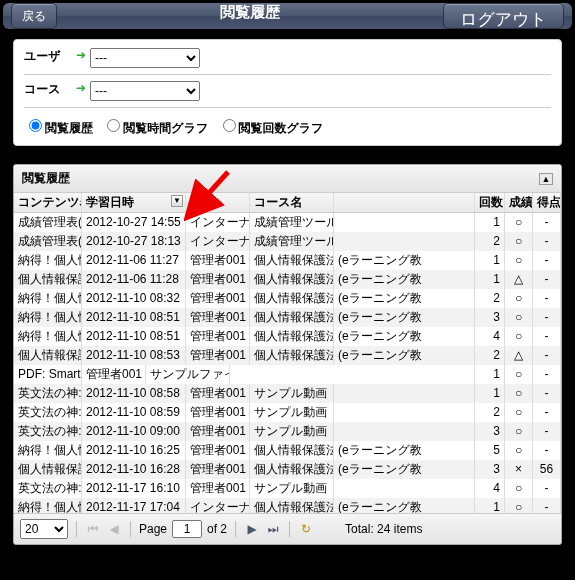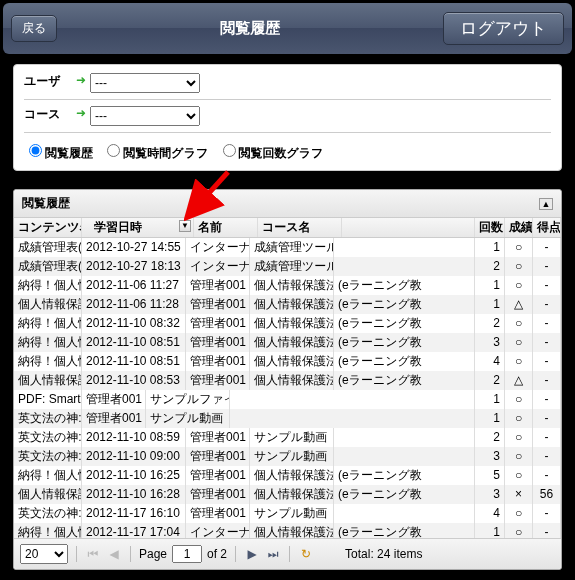--- a/index.html
+++ b/index.html
@@ -1,18 +1,18 @@
 <!DOCTYPE html>
 <html><head>
 <meta charset="utf-8">
 <style>
 * { box-sizing: border-box; }
 body { margin: 0; font-family: "MS PGothic", "Hiragino Kaku Gothic Pro", Arial, sans-serif; font-size: 12px; background: #000; }
 .outer { width: 575px; height: 580px; background: #000; padding: 3px; position: relative; }
-.header-bar { background: linear-gradient(#616e84 0%, #4a566f 50%, #3c4761 50%, #4a566f 100%); border-radius: 6px; height: 51px; display: flex; align-items: center; justify-content: space-between; padding: 0 8px; color: #fff; font-weight: bold; }
+.header-bar { background: linear-gradient(#616e84 0%, #4a566f 50%, #3c4761 50%, #4a566f 100%); border-radius: 6px; height: 26px; display: flex; justify-content: space-between; padding: 0 8px; color: #fff; font-weight: bold; }
 .back-btn { background: linear-gradient(#6a788f, #46526b); border: 1px solid #2a3242; border-radius: 5px; color: #fff; padding: 4px 10px; font-size: 12px; cursor: pointer; box-shadow: inset 0 1px rgba(255,255,255,0.3); }
 .logout-btn { background: linear-gradient(#6a788f, #46526b); border: 1px solid #2a3242; border-radius: 5px; color: #fff; padding: 4px 16px; font-size: 17px; cursor: pointer; box-shadow: inset 0 1px rgba(255,255,255,0.3); }
 .header-title { font-size: 15px; }
 .black-frame { background: #000; padding: 10px; }
 .filter-box { background: #fff; border: 1px solid #ccc; border-radius: 4px; padding: 8px 10px; }
 .filter-row { display: flex; align-items: flex-start; margin-bottom: 4px; }
 .filter-label { font-weight: bold; width: 48px; }
 .green-arrow { color: #3a3; font-size: 12px; margin: 0 4px; }
 .filter-select { width: 110px; height: 20px; font-size: 12px; }
 .hr { border: none; border-top: 1px solid #ccc; margin: 6px 0; }
@@ -25,21 +25,21 @@
 .grid-head { background: linear-gradient(#f7f7f7,#e8e8e8); border-bottom: 1px solid #ccc; font-weight: bold; }
 .cell { border-right: 1px solid #ddd; padding: 3px 4px; overflow: hidden; white-space: nowrap; text-overflow: clip; height: 19px; line-height: 13px; }
 .c-content { width: 68px; }
 .c-date { width: 104px; }
 .c-username { width: 64px; }
 .c-course { width: 84px; }
 .c-subtitle { flex: 1; }
 .c-count { width: 30px; text-align: right; }
 .c-result { width: 28px; text-align: center; }
 .c-score { width: 28px; text-align: center; }
-.grid-head .c-date { position: relative; margin-left: 8px; }
+.grid-head .c-date { position: relative; }
 .sort-arrow { position: absolute; right: 2px; top: 2px; width: 12px; height: 12px; background: linear-gradient(#fff,#ddd); border: 1px solid #999; font-size: 8px; text-align: center; line-height: 10px; cursor: pointer; }
 .grid-body { max-height: 300px; overflow: hidden; }
 .grid-row.alt { background: #f2f2f2; }
 .pager { background: linear-gradient(#f5f5f5,#e4e4e4); border-top: 1px solid #ccc; border-radius: 0 0 3px 3px; padding: 5px 6px; display: flex; align-items: center; gap: 5px; }
 .pg-select { width: 48px; height: 20px; font-size: 12px; }
 .pg-sep { border-left: 1px solid #bbb; height: 16px; margin: 0 3px; }
 .pg-btn { width: 16px; height: 16px; display: inline-flex; align-items: center; justify-content: center; color: #4a566f; font-size: 12px; cursor: pointer; }
 .pg-btn.disabled { color: #bbb; cursor: default; }
 .pg-input { width: 30px; height: 18px; font-size: 12px; text-align: center; }
 .pg-refresh { color: #c80; }
@@ -177,20 +177,21 @@
             <div class="cell c-content">PDF: SmartBr</div>
             <div class="cell c-username">管理者001</div>
             <div class="cell c-course">サンプルファイル</div>
             <div class="cell c-subtitle"></div>
             <div class="cell c-count">1</div>
             <div class="cell c-result">○</div>
             <div class="cell c-score">-</div>
           </div>
           <div class="grid-row alt">
             <div class="cell c-content">英文法の神: 入</div>
+            <div class="cell c-date">2012-11-10 08:58</div>
             <div class="cell c-username">管理者001</div>
             <div class="cell c-course">サンプル動画</div>
             <div class="cell c-subtitle"></div>
             <div class="cell c-count">1</div>
             <div class="cell c-result">○</div>
             <div class="cell c-score">-</div>
           </div>
           <div class="grid-row">
             <div class="cell c-content">英文法の神: 入</div>
             <div class="cell c-date">2012-11-10 08:59</div>

